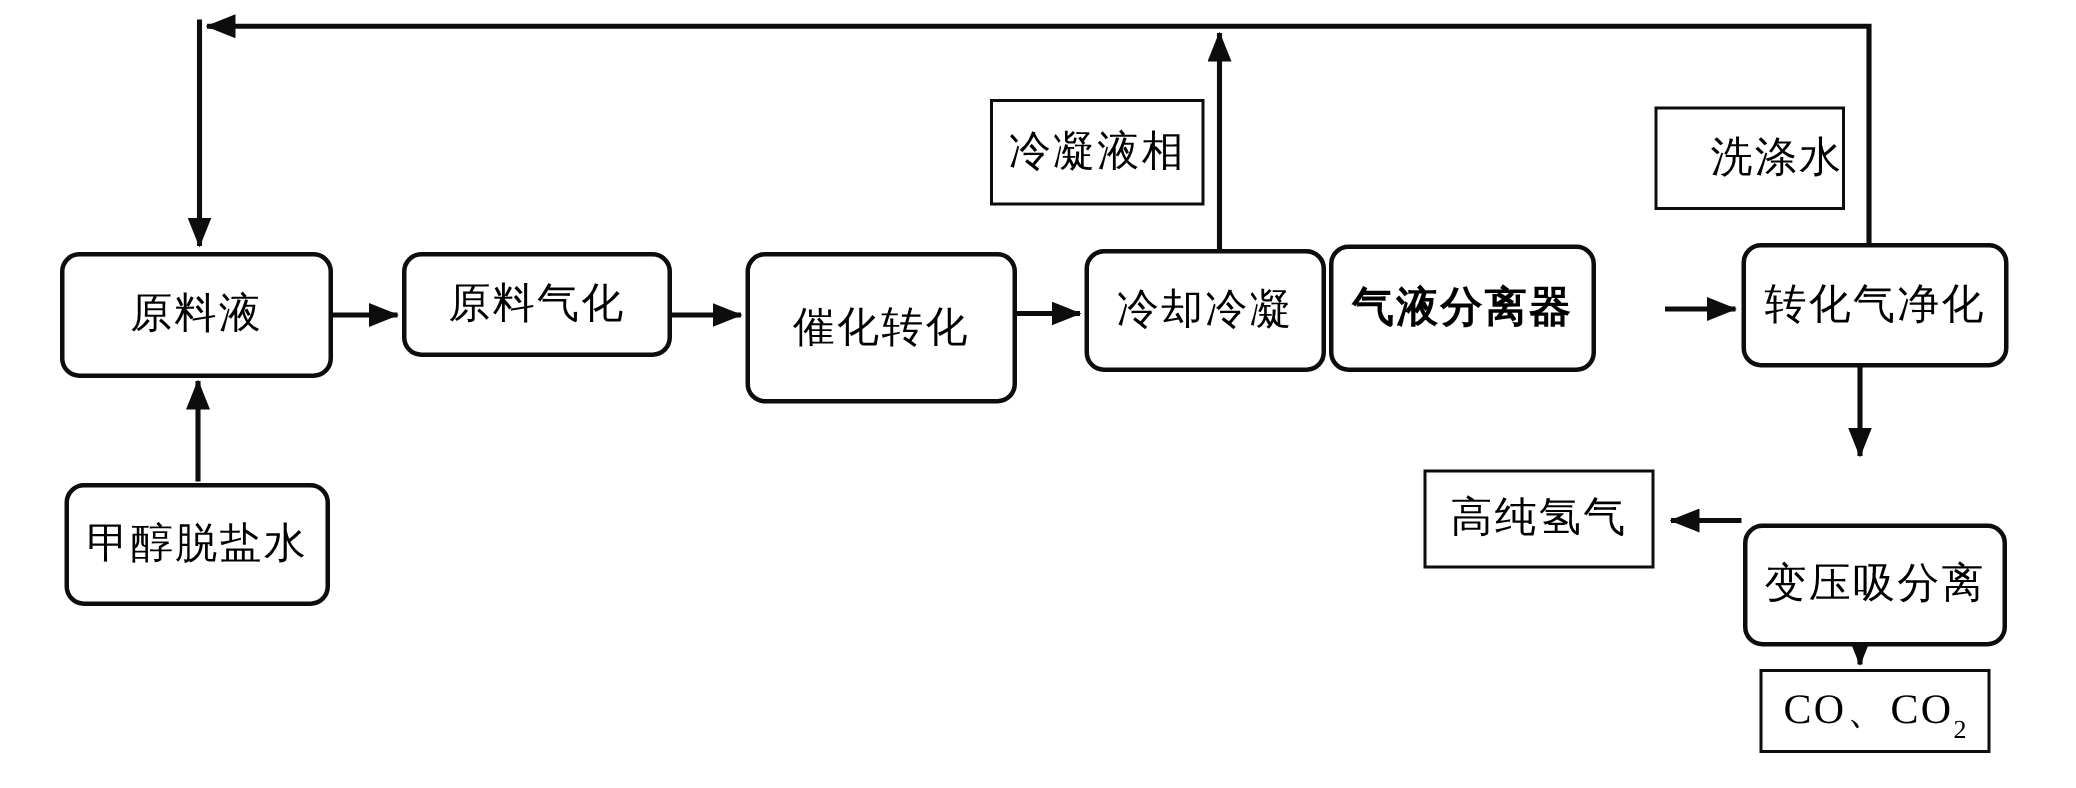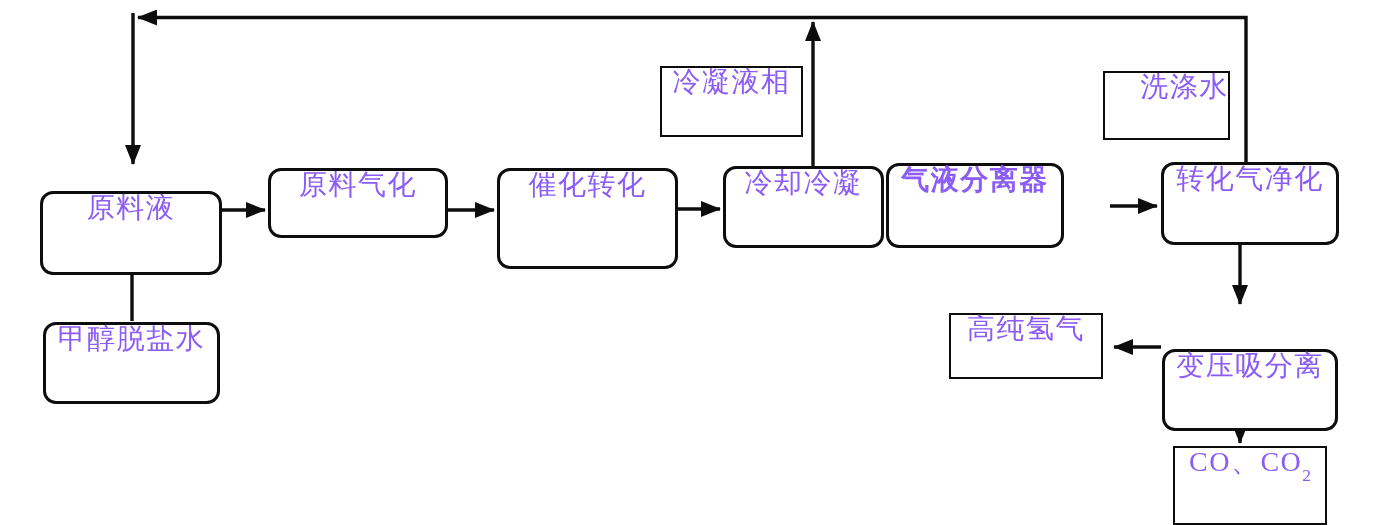--- a/index.html
+++ b/index.html
@@ -19,53 +19,53 @@
     position: absolute;
     left: 0;
     top: 0;
     width: 1384px;
     height: 525px;
   }
   .node {
     position: absolute;
     box-sizing: border-box;
     display: flex;
-    align-items: flex-start;
+    align-items: center;
     justify-content: center;
     background: #ffffff;
-    color: #8b5cf6;
+    color: #000000;
     border: 3px solid #0d0d0d;
     font-size: 28px;
     letter-spacing: 1.5px;
     white-space: nowrap;
     line-height: 1;
   }
   .rounded { border-radius: 13px; }
   .sharp   { border-radius: 0; border-width: 2.5px; }
   .node sub {
     font-size: 0.62em;
     letter-spacing: 0;
     line-height: 0;
     position: relative;
     top: 0.18em;
   }
   
-  .n-raw     { left: 40px;   top: 168px; width: 182px; height: 84px; margin-top: 23px; }
+  .n-raw     { left: 40px;   top: 168px; width: 182px; height: 84px; }
   .n-gasify  { left: 268px;  top: 168px; width: 180px; height: 70px; }
   .n-cataly  { left: 497px;  top: 168px; width: 181px; height: 101px; }
   .n-cool    { left: 723px;  top: 166px; width: 161px; height: 82px; }
   .n-sep     { left: 886px;  top: 163px; width: 178px; height: 85px; font-weight: bold; }
   .n-purif   { left: 1161px; top: 162px; width: 178px; height: 83px; }
   .n-psa     { left: 1162px; top: 308px; width: 176px; height: 82px; margin-top: 41px; }
   .n-meth    { left: 43px;   top: 322px; width: 177px; height: 82px; }
   
   .n-conden  { left: 660px;  top: 66px;  width: 143px; height: 71px; }
   .n-wash    { left: 1103px; top: 71px;  width: 127px; height: 69px; padding-left: 36px; }
   .n-h2      { left: 949px;  top: 313px; width: 154px; height: 66px; }
-  .n-coco2   { left: 1173px; top: 446px; width: 154px; height: 79px; }
+  .n-coco2   { left: 1173px; top: 446px; width: 154px; height: 56px; }
 </style>
 </head>
 <body>
 
 <div class="canvas">
 
   <svg class="wires" viewBox="0 0 1384 525" xmlns="http://www.w3.org/2000/svg">
     <defs>
       <marker id="ah" markerUnits="userSpaceOnUse" markerWidth="20" markerHeight="16" refX="19" refY="8" orient="auto">
         <path d="M0,0 L20,8 L0,16 Z" fill="#0d0d0d"></path>

